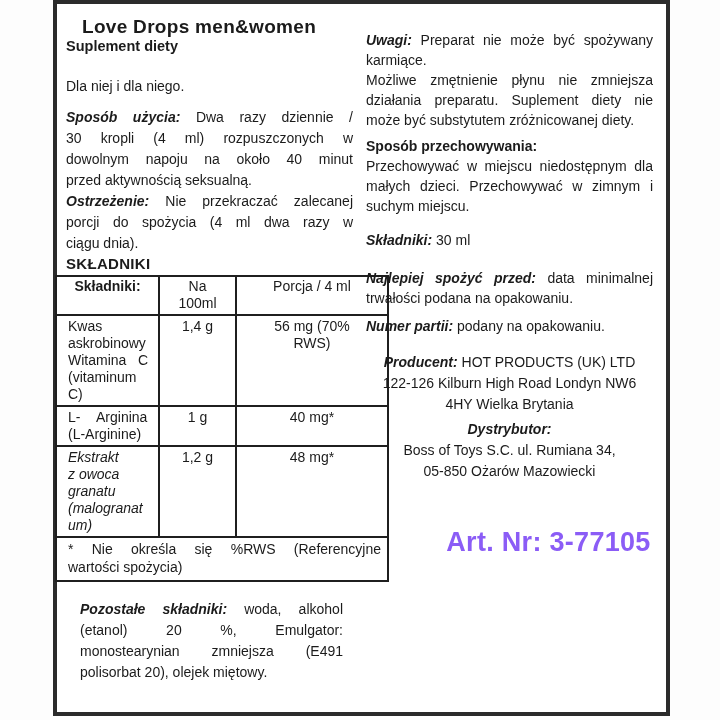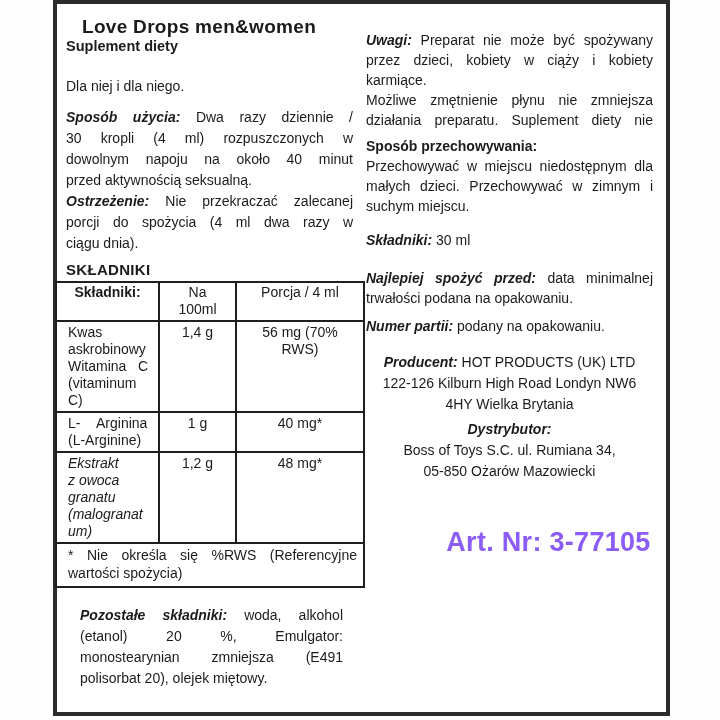--- a/index.html
+++ b/index.html
@@ -27,38 +27,38 @@
   .title { font-size: 19px; font-weight: bold; line-height: 22px; padding-left: 16px; letter-spacing: 0.3px; white-space: nowrap; }
   .subtitle { font-weight: bold; font-size: 14.5px; line-height: 16px; }
   .tagline { margin-top: 22px; }
 
   .jl { text-align: justify; text-align-last: justify; }
   .jl.end { text-align-last: left; }
 
   .para-usage { margin-top: 10px; }
   .para-warning { margin-top: 0px; }
 
-  .ing-heading { margin-top: 8px; font-weight: bold; font-size: 15px; line-height: 16px; letter-spacing: 0.3px; }
+  .ing-heading { margin-top: 2px; font-weight: bold; font-size: 15px; line-height: 16px; letter-spacing: 0.3px; }
 
   table.ing-table {
     margin-left: -11px; margin-top: 3px;
     border-collapse: collapse;
     width: 308px; table-layout: fixed;
     font-size: 14px;
   }
   .ing-table th, .ing-table td {
     border: 2px solid #1f1f1f;
     vertical-align: top;
     padding: 2px 2px;
     line-height: 17px;
     font-weight: normal;
   }
   .ing-table .c1 { width: 103px; }
   .ing-table .c2 { width: 77px; }
-  .ing-table .c3 { width: 128px; }
+  .ing-table .c3 { width: 152px; }
   .ing-table th { text-align: center; height: 30px; padding-top: 1px; }
   .ing-table th.hb { font-weight: bold; }
   .pre { white-space: pre-line; }
   .ing-table td.name { text-align: left; padding-left: 11px; height: 84px; }
   .ing-table td.val  { text-align: center; }
   .ing-table tr.short td { height: 30px; }
   .ing-table td.it { font-style: italic; }
   .ing-table td.foot { padding: 2px 6px 4px 11px; line-height: 18px; }
 
   .para-other { margin-top: 17px; padding-left: 14px; padding-right: 10px; }
@@ -149,24 +149,24 @@
       <div class="jl"><b>Pozostałe składniki:</b><span> woda, alkohol</span></div>
       <div class="jl"><span>(etanol) 20 %, Emulgator:</span></div>
       <div class="jl"><span>monostearynian zmniejsza (E491</span></div>
       <div class="jl end"><span>polisorbat 20), olejek miętowy.</span></div>
     </div>
   </div>
 
   <div class="col col-right">
     <div>
       <div class="jl"><b>Uwagi:</b><span> Preparat nie może być spożywany</span></div>
-      <div class="jl"><span>przez dzieci, kobiety w ciąży i kobiety</span></div>
       <div class="jl end"><span>karmiące.</span></div>
       <div class="jl"><span>Możliwe zmętnienie płynu nie zmniejsza</span></div>
       <div class="jl"><span>działania preparatu. Suplement diety nie</span></div>
+      <div class="jl end"><span>może być substytutem zróżnicowanej diety.</span></div>
     </div>
 
     <div class="storage-h">Sposób przechowywania:</div>
     <div>
       <div class="jl"><span>Przechowywać w miejscu niedostępnym dla</span></div>
       <div class="jl"><span>małych dzieci. Przechowywać w zimnym i</span></div>
       <div class="jl end"><span>suchym miejscu.</span></div>
     </div>
 
     <div class="content-line"><b>Składniki:</b><span> 30 ml</span></div>

